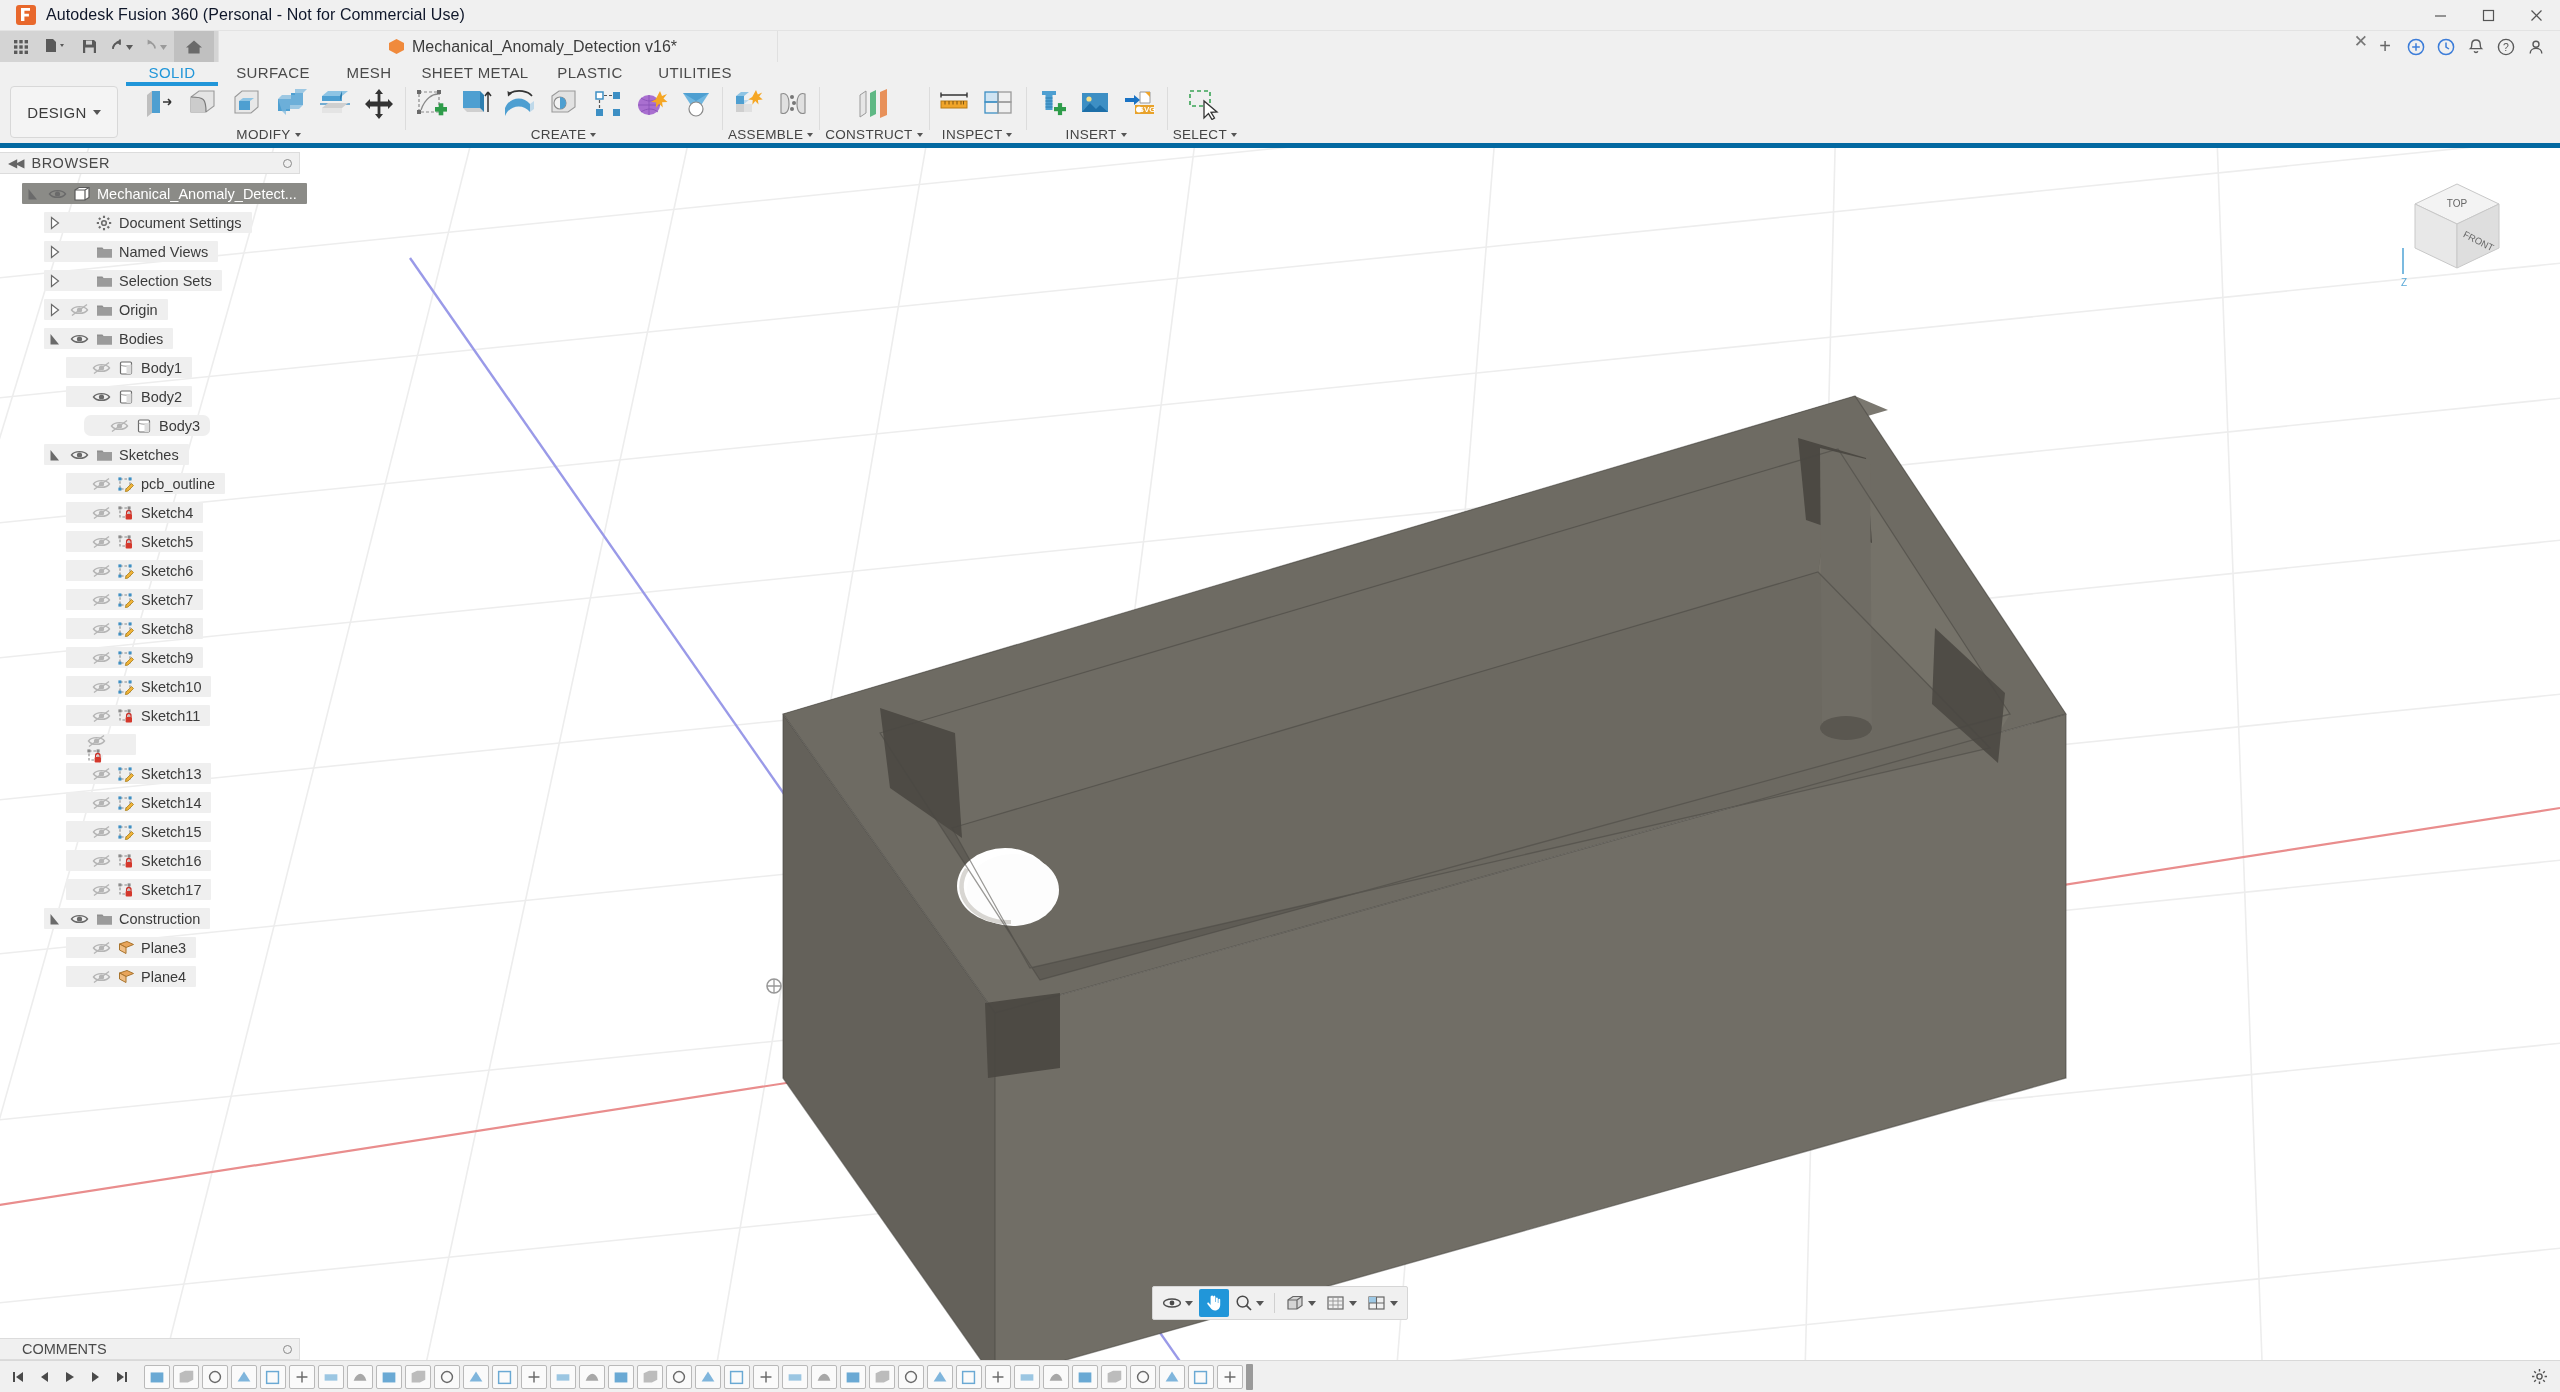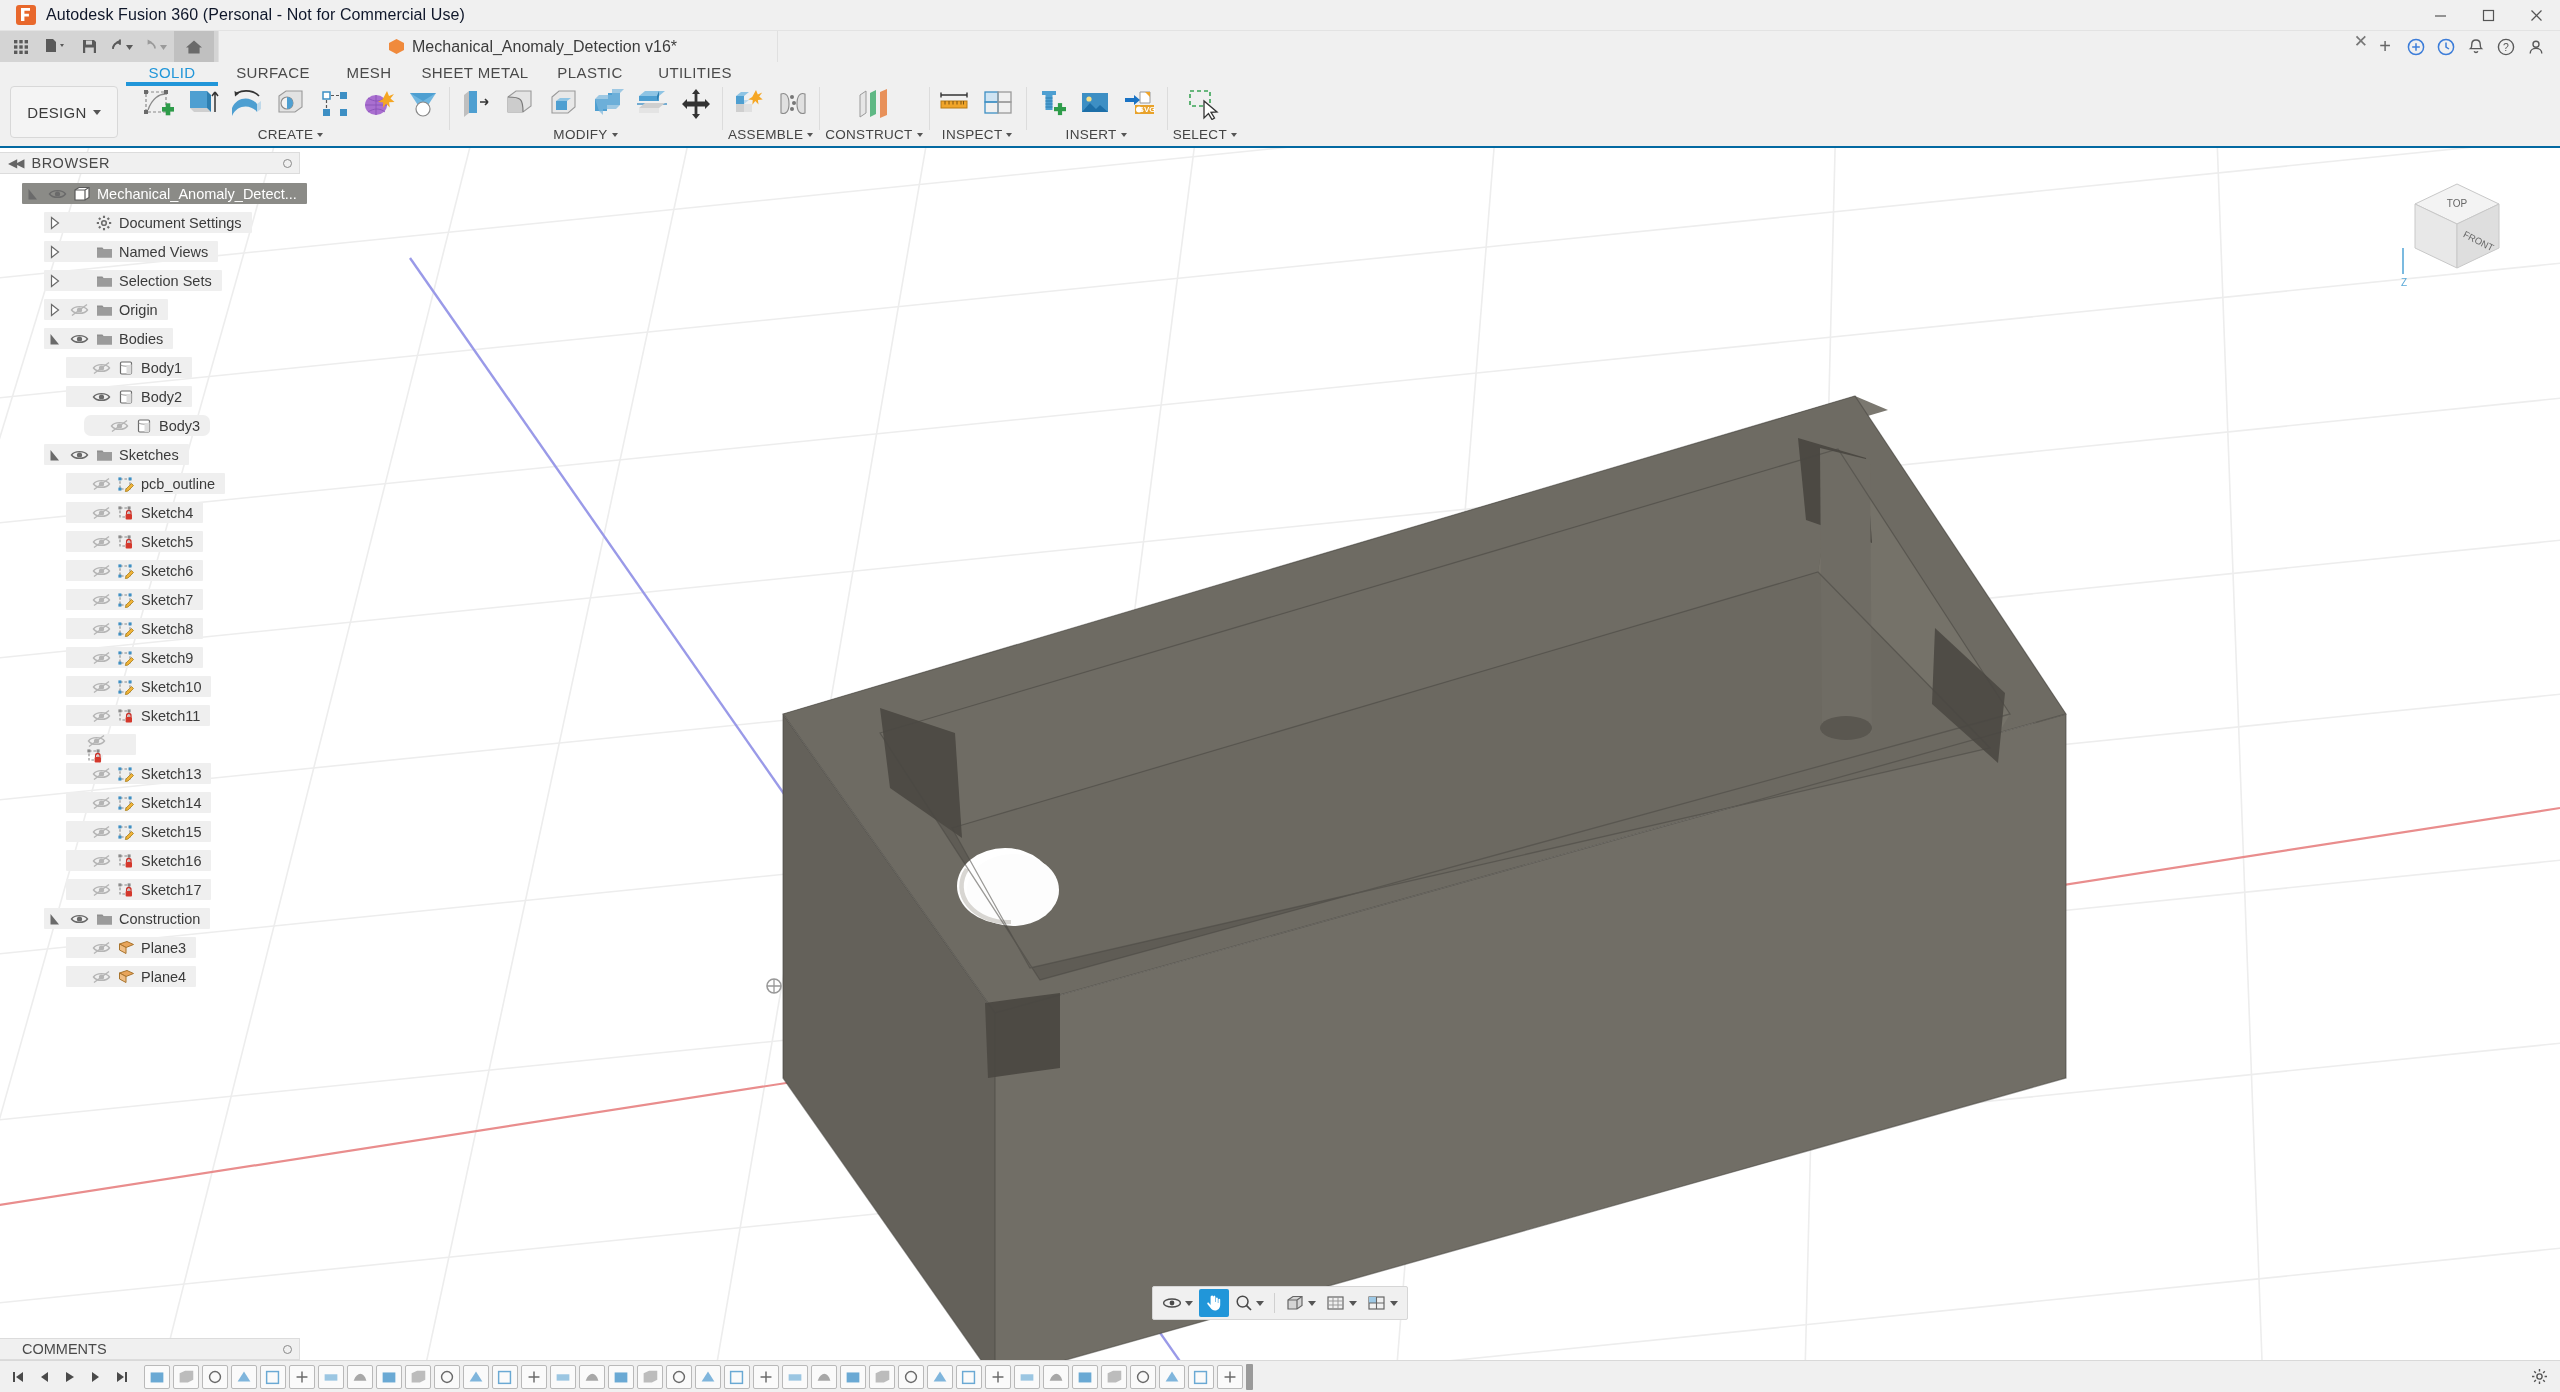--- a/index.html
+++ b/index.html
@@ -43,21 +43,21 @@
   .cube-ico i { position:absolute; inset:0; background:#f08a3c;
      clip-path: polygon(50% 0, 100% 26%, 100% 74%, 50% 100%, 0 74%, 0 26%); }
   .doc-tab-label { white-space:nowrap; }
   .tab-close { margin-left:auto; padding-left:24px; color:#777; font-size:17px; }
   .tab-plus { display:flex;align-items:center;justify-content:center;width:34px;color:#666;font-size:20px;}
   .qat-right { display:flex; align-items:center; gap:2px; padding-right:10px; }
   .circ-ico { width:28px;height:31px;display:flex;align-items:center;justify-content:center;color:#3c7dd9; }
   .circ-ico.grey{color:#5a5a5a;}
 
   
-  .ribbon { background:#f0f0f0; border-bottom:2px solid #0369a1; flex:none; position:relative; height:86px;}
+  .ribbon { background:#f0f0f0; border-bottom:5px solid #0369a1; flex:none; position:relative; height:86px;}
   .ribbon-tabs { display:flex; height:22px; align-items:flex-end; padding-left:126px; gap:0;}
   .rtab {
     font-size:15px; color:#4a4a4a; padding:0 0 3px 0; margin-right:0; letter-spacing:.4px;
     text-align:center; position:relative;
   }
   .rtab span.txt{display:inline-block;}
   .rtab.active { color:#2196d9; }
   .rtab.active:after { content:""; position:absolute; left:0; right:0; bottom:-2px; height:4px; background:#2196d9; }
 
   .ribbon-body { display:flex; align-items:flex-start; height:62px; padding-left:10px;}
@@ -276,20 +276,71 @@
 
       <div class="design-box">
         <span class="lbl">DESIGN</span>
         <span class="caret"></span>
       </div>
 
       <div class="rgroup">
         <div class="rg-icons">
           <div class="ic">
             <svg width="34" height="32" viewBox="0 0 34 32">
+              <path d="M5 7 l5-4 v22 l-5 4z" fill="#bfbfbf"></path>
+              <rect x="10" y="3" width="8" height="22" fill="#4e9fd1"></rect>
+              <path d="M21 14 h8 M29 14 l-3-3 M29 14 l-3 3" stroke="#333" stroke-width="1.6" fill="none"></path>
+            </svg>
+          </div>
+          <div class="ic">
+            <svg width="34" height="32" viewBox="0 0 34 32">
+              <path d="M5 9 L13 3 h15 v15 l-8 6 H5z" fill="#e4e4e4" stroke="#9a9a9a" stroke-width="1.1"></path>
+              <path d="M5 9 C18 9, 20 11, 20 24 L5 24 Z" fill="#cccccc"></path>
+              <path d="M5 9 C18 9, 20 11, 20 24" fill="none" stroke="#7a7a7a" stroke-width="1.2"></path>
+            </svg>
+          </div>
+          <div class="ic">
+            <svg width="34" height="32" viewBox="0 0 34 32">
+              <path d="M5 9 L12 3 h16 v16 l-7 6 H5z" fill="#e8e8e8" stroke="#9a9a9a" stroke-width="1.1"></path>
+              <path d="M9 13 h11 v9 H9z" fill="#4e9fd1"></path>
+              <path d="M9 13 l4-3 h11 l-4 3z" fill="#8ec4e4"></path>
+            </svg>
+          </div>
+          <div class="ic">
+            <svg width="34" height="32" viewBox="0 0 34 32">
+              <path d="M4 11 h13 v-6 h12 v12 h-13 v6 H4z" fill="#4e9fd1"></path>
+              <path d="M4 11 l4-4 h13 v-6 h12 l-4 4 v12 l-4 4 h-13 v6 l-4-4z" fill="#79b7dd" opacity=".7"></path>
+            </svg>
+          </div>
+          <div class="ic">
+            <svg width="34" height="32" viewBox="0 0 34 32">
+              <path d="M4 8 l6-5 h20 l-6 5z" fill="#8ec4e4"></path>
+              <rect x="4" y="8" width="20" height="5" fill="#4e9fd1"></rect>
+              <path d="M24 3 v5 l-2 5 V8z" fill="#2e7fb0"></path>
+              <path d="M2 16 h30" stroke="#3d8fc4" stroke-width="1.4"></path>
+              <path d="M4 20 l6-5 h20 l-6 5z" fill="#cfcfcf"></path>
+              <rect x="4" y="20" width="20" height="5" fill="#e4e4e4"></rect>
+            </svg>
+          </div>
+          <div class="ic">
+            <svg width="32" height="32" viewBox="0 0 32 32">
+              <path d="M16 1 l4 5h-2.6v7.4H25V11l5 5-5 5v-2.6h-7.6V26H20l-4 5-4-5h2.6v-7.6H7V21l-5-5 5-5v2.6h7.6V6H12z" fill="#333"></path>
+            </svg>
+          </div>
+        </div>
+        <div class="rg-label">
+          <span>MODIFY</span>
+            <span class="caret"></span>
+        </div>
+      </div>
+
+      <div class="rgroup">
+        <div class="rg-icons">
+          <div class="ic">
+            <svg width="34" height="32" viewBox="0 0 34 32">
               <rect x="4" y="4" width="20" height="20" fill="none" stroke="#8a8a8a" stroke-width="1.2" stroke-dasharray="3 2"></rect>
               <path d="M6 22 C10 10, 18 6, 23 6" fill="none" stroke="#8a8a8a" stroke-width="1.3"></path>
               <g fill="#6a6a6a">
                   <rect x="2" y="2" width="4" height="4"></rect>
                   <rect x="22" y="2" width="4" height="4"></rect>
                   <rect x="2" y="22" width="4" height="4"></rect>
                 </g>
               <g fill="#2e9c4a">
                   <rect x="20" y="19" width="12" height="4.6"></rect>
                   <rect x="23.7" y="15.3" width="4.6" height="12"></rect>
@@ -338,71 +389,20 @@
           <div class="ic">
             <svg width="34" height="32" viewBox="0 0 34 32">
               <path d="M4 5 h26 l-13 20z" fill="#6fb6e0"></path>
               <path d="M4 5 h26 l-13 8z" fill="#4e9fd1"></path>
               <circle cx="17" cy="21" r="7" fill="#fff" stroke="#888" stroke-width="1.2"></circle>
             </svg>
           </div>
         </div>
         <div class="rg-label">
           <span>CREATE</span>
-            <span class="caret"></span>
-        </div>
-      </div>
-
-      <div class="rgroup">
-        <div class="rg-icons">
-          <div class="ic">
-            <svg width="34" height="32" viewBox="0 0 34 32">
-              <path d="M5 7 l5-4 v22 l-5 4z" fill="#bfbfbf"></path>
-              <rect x="10" y="3" width="8" height="22" fill="#4e9fd1"></rect>
-              <path d="M21 14 h8 M29 14 l-3-3 M29 14 l-3 3" stroke="#333" stroke-width="1.6" fill="none"></path>
-            </svg>
-          </div>
-          <div class="ic">
-            <svg width="34" height="32" viewBox="0 0 34 32">
-              <path d="M5 9 L13 3 h15 v15 l-8 6 H5z" fill="#e4e4e4" stroke="#9a9a9a" stroke-width="1.1"></path>
-              <path d="M5 9 C18 9, 20 11, 20 24 L5 24 Z" fill="#cccccc"></path>
-              <path d="M5 9 C18 9, 20 11, 20 24" fill="none" stroke="#7a7a7a" stroke-width="1.2"></path>
-            </svg>
-          </div>
-          <div class="ic">
-            <svg width="34" height="32" viewBox="0 0 34 32">
-              <path d="M5 9 L12 3 h16 v16 l-7 6 H5z" fill="#e8e8e8" stroke="#9a9a9a" stroke-width="1.1"></path>
-              <path d="M9 13 h11 v9 H9z" fill="#4e9fd1"></path>
-              <path d="M9 13 l4-3 h11 l-4 3z" fill="#8ec4e4"></path>
-            </svg>
-          </div>
-          <div class="ic">
-            <svg width="34" height="32" viewBox="0 0 34 32">
-              <path d="M4 11 h13 v-6 h12 v12 h-13 v6 H4z" fill="#4e9fd1"></path>
-              <path d="M4 11 l4-4 h13 v-6 h12 l-4 4 v12 l-4 4 h-13 v6 l-4-4z" fill="#79b7dd" opacity=".7"></path>
-            </svg>
-          </div>
-          <div class="ic">
-            <svg width="34" height="32" viewBox="0 0 34 32">
-              <path d="M4 8 l6-5 h20 l-6 5z" fill="#8ec4e4"></path>
-              <rect x="4" y="8" width="20" height="5" fill="#4e9fd1"></rect>
-              <path d="M24 3 v5 l-2 5 V8z" fill="#2e7fb0"></path>
-              <path d="M2 16 h30" stroke="#3d8fc4" stroke-width="1.4"></path>
-              <path d="M4 20 l6-5 h20 l-6 5z" fill="#cfcfcf"></path>
-              <rect x="4" y="20" width="20" height="5" fill="#e4e4e4"></rect>
-            </svg>
-          </div>
-          <div class="ic">
-            <svg width="32" height="32" viewBox="0 0 32 32">
-              <path d="M16 1 l4 5h-2.6v7.4H25V11l5 5-5 5v-2.6h-7.6V26H20l-4 5-4-5h2.6v-7.6H7V21l-5-5 5-5v2.6h7.6V6H12z" fill="#333"></path>
-            </svg>
-          </div>
-        </div>
-        <div class="rg-label">
-          <span>MODIFY</span>
             <span class="caret"></span>
         </div>
       </div>
 
       <div class="rgroup">
         <div class="rg-icons">
           <div class="ic">
             <svg width="34" height="32" viewBox="0 0 34 32">
               <path d="M4 16 l5-4 h8 l-5 4z" fill="#bcd9ec"></path>
               <rect x="4" y="16" width="8" height="8" fill="#cfcfcf"></rect>

